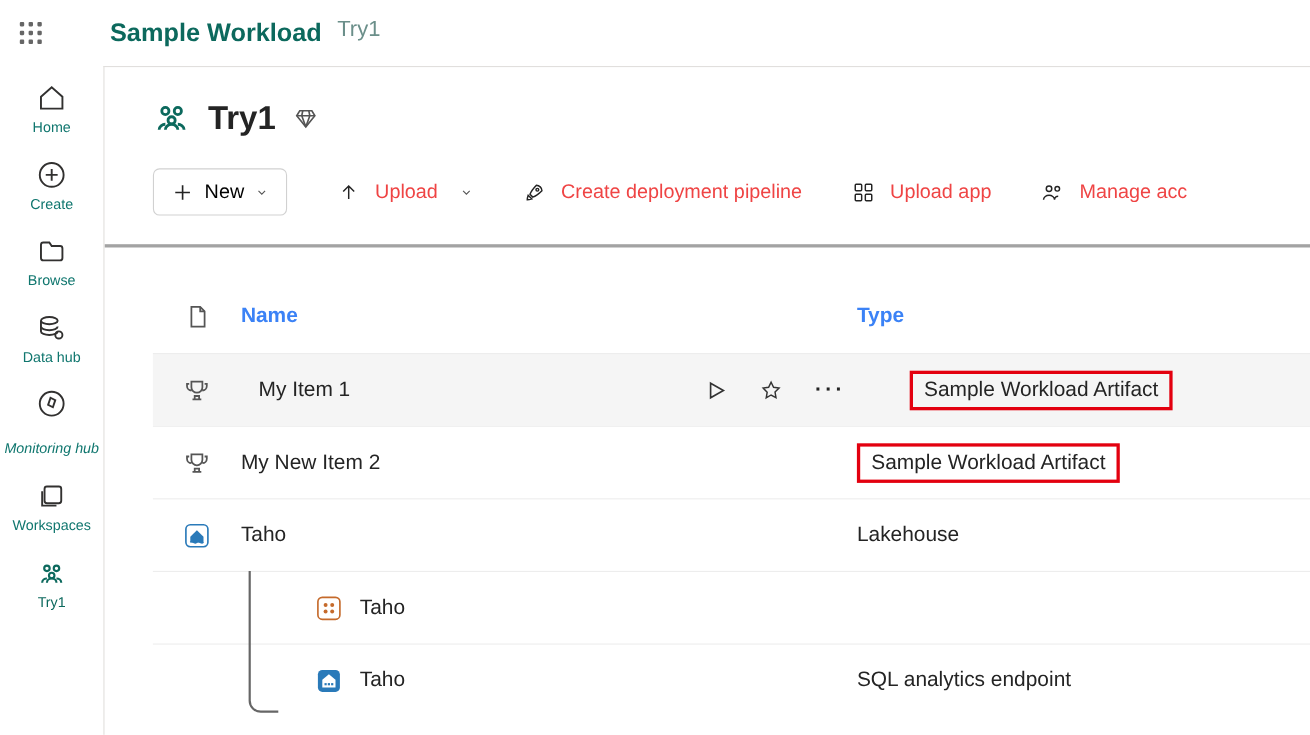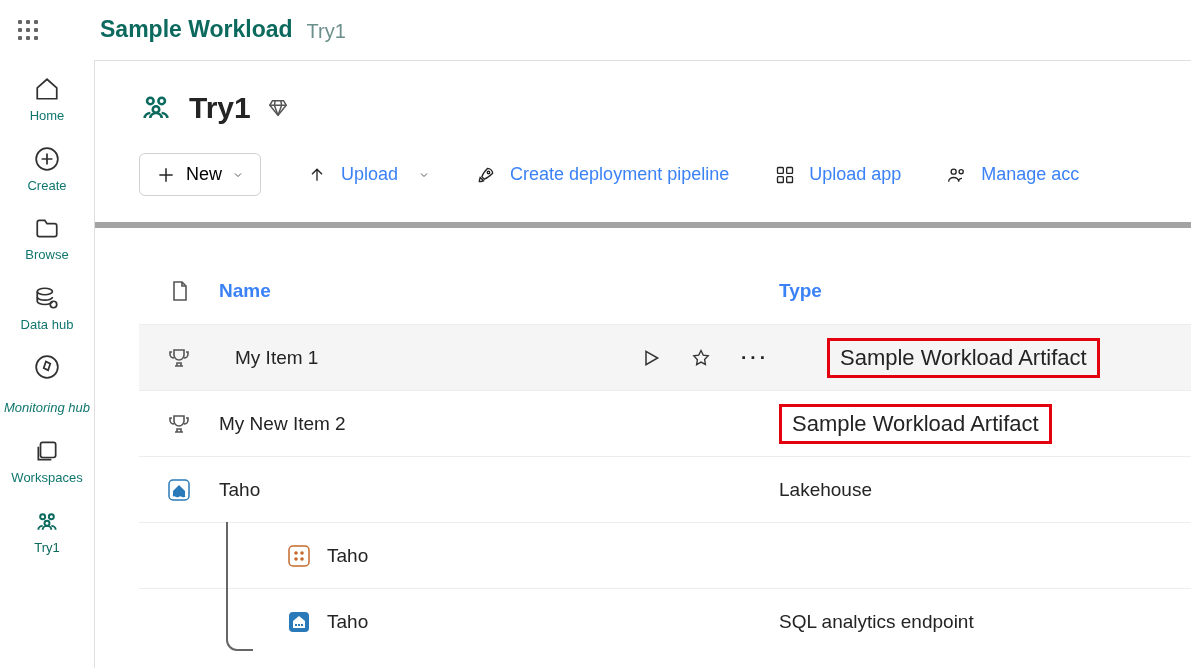--- a/index.html
+++ b/index.html
@@ -26,21 +26,21 @@
   .waffle {
     display: grid;
     grid-template-columns: repeat(3, 4px);
     grid-template-rows: repeat(3, 4px);
     gap: 4px;
   }
   .waffle span {
     width: 4px; height: 4px; background: #666; border-radius: 1px;
   }
   .breadcrumb {
-    display: flex; align-items: flex-end; gap: 14px;
+    display: flex; align-items: flex-start; gap: 14px;
     font-size: 23px;
   }
   .breadcrumb .bc-main { color: #0c695d; font-weight: 600; }
   .breadcrumb .bc-sub { color: #6b8f8a; font-size: 20px; }
 
   
   .leftnav {
     position: absolute;
     left: 0; top: 60px; bottom: 0;
     width: 94px;
@@ -87,35 +87,35 @@
   }
   .ws-title { font-size: 30px; font-weight: 700; }
   .diamond {
     width: 22px; height: 22px; stroke: #555; fill: none;
   }
 
   
   .toolbar {
     display: flex; align-items: center; gap: 46px;
     padding: 28px 0 26px 44px;
-    border-bottom: 6px solid #a3a3a3;
+    border-bottom: 3px solid #a3a3a3;
   }
   .btn-new {
     display: flex; align-items: center; gap: 10px;
     border: 1px solid #d1d1d1;
     border-radius: 6px;
     padding: 10px 16px;
     font-size: 18px;
     cursor: pointer;
     background: #fff;
   }
   .tool-item {
     display: flex; align-items: center; gap: 14px;
     font-size: 18px; cursor: pointer;
-    color: #3b82f6;
+    color: #ef4444;
   }
   .tool-icon { width: 20px; height: 20px; stroke: #242424; fill: none; }
   .chev-sm { width: 12px; height: 12px; }
   .tool-sep { margin-left: 6px; }
 
   
   .tbl {
     margin: 30px 0 0 44px;
   }
   .tbl-head, .tbl-row {
@@ -126,21 +126,21 @@
   .tbl-row { font-size: 19px; border-top: 1px solid #ededed; }
   .tbl-row.hovered { background: #f5f5f5; gap: 16px; }
   .col-icon { width: 80px; display: flex; justify-content: center; }
   .col-name { flex: 0 0 390px; display: flex; align-items: center; gap: 16px; }
   .col-actions { flex: 0 0 170px; display: flex; gap: 30px; align-items: center; }
   .col-type { flex: 1; }
   .type-box {
     border: 3px solid #e3000f;
     padding: 4px 10px;
     display: inline-block;
-    font-size: 22px;
+    font-size: 19px;
   }
   .row-icon { width: 24px; height: 24px; stroke: #555; fill: none; }
   .row-icon-filled { width: 24px; height: 24px; }
   .indent-icon { margin-left: 68px; }
   
   .child-block {
     position: relative;
     margin-left: 0;
   }
   .tree-svg {

